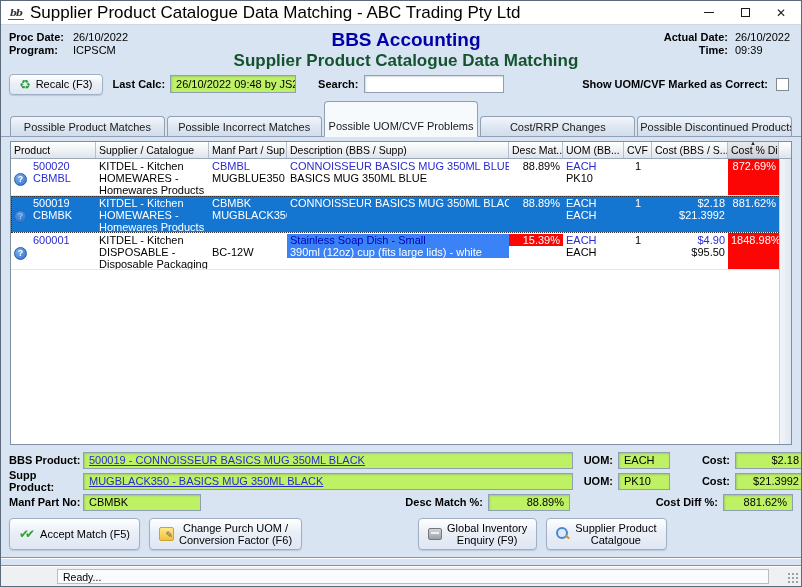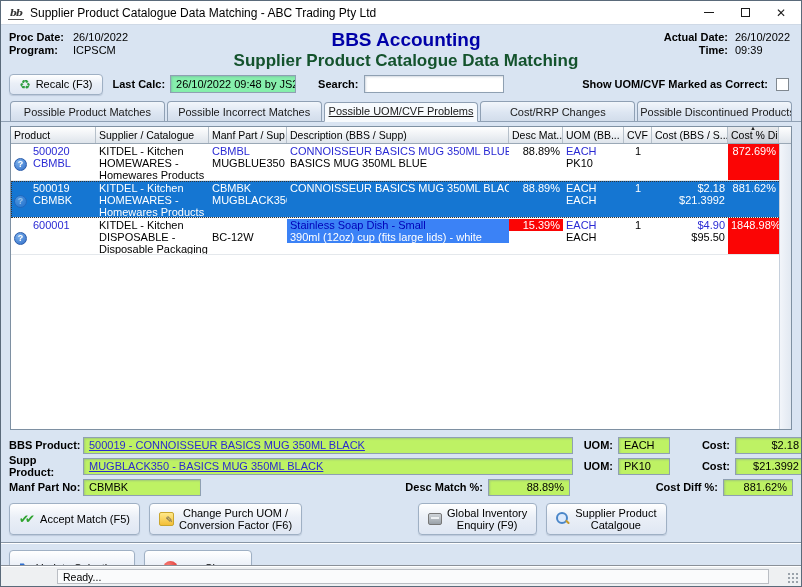--- a/index.html
+++ b/index.html
@@ -5,21 +5,21 @@
   html,body{margin:0;padding:0;background:#ffffff;}
   *{box-sizing:border-box;}
   .window{
     position:relative;width:802px;height:587px;border:1px solid #5a6a7a;
     background:#d9e4f2;font-family:"Liberation Sans","DejaVu Sans",sans-serif;
     font-size:11px;color:#000;overflow:hidden;
   }
   
   .titlebar{height:24px;background:#ffffff;display:flex;align-items:center;padding:0 2px 0 7px;border-bottom:1px solid #cfd9e6;}
   .app-icon{width:16px;height:15px;margin-right:6px;font-family:"DejaVu Serif",serif;font-style:italic;font-weight:bold;font-size:10px;color:#333;letter-spacing:-1px;display:flex;align-items:center;justify-content:center;border-bottom:1px solid #555;}
-  .tb-title{font-size:12px;white-space:nowrap;}
+  .tb-title{font-size:17px;white-space:nowrap;}
   .win-controls{margin-left:auto;display:flex;height:100%;}
   .wc{width:36px;height:100%;display:flex;align-items:center;justify-content:center;}
   .wc .bar{width:10px;height:1px;background:#1a1a1a;display:block;}
   .wc .box{width:9px;height:9px;border:1px solid #1a1a1a;display:block;}
   .wc.close-wc{font-size:12px;color:#1a1a1a;}
   
   .info{display:grid;grid-template-columns:215px 1fr 205px;padding:5px 8px 0;height:42px;}
   .pair{display:flex;margin:1px 0;}
   .plabel{font-weight:bold;}
   .info-left .plabel{width:64px;}
@@ -35,40 +35,40 @@
     border:1px solid #9fb0c4;border-radius:4px;
     background:linear-gradient(#ffffff,#eaeff7 45%,#dfe7f3);
     box-shadow:0 1px 1px rgba(60,80,110,.18);
     display:inline-flex;align-items:center;justify-content:center;gap:5px;
     padding:3px 9px;font-size:11px;color:#000;cursor:default;white-space:nowrap;
   }
   .ico-recycle{color:#2f9e42;font-size:13px;line-height:13px;}
   .lab{font-weight:bold;}
   .lab-lastcalc{margin-left:10px;margin-right:5px;}
   .field{
-    border:1px solid #8fa0b2;background:#86efac;height:18px;
+    border:1px solid #8fa0b2;background:#bef264;height:18px;
     box-shadow:inset 1px 1px 2px rgba(110,130,155,.35);
     display:flex;align-items:center;padding:0 5px;white-space:nowrap;overflow:hidden;
   }
   .f-lastcalc{width:126px;}
   .lab-search{margin-left:22px;margin-right:6px;}
   .search-input{width:140px;height:18px;border:1px solid #8fa0b2;background:#fff;
     box-shadow:inset 1px 1px 2px rgba(110,130,155,.3);font:inherit;padding:0 4px;outline:none;}
   .lab-showuom{margin-left:auto;}
   .checkbox{width:13px;height:13px;border:1px solid #808890;background:#fff;margin-left:8px;margin-right:2px;}
   
   .tabs{display:flex;align-items:flex-end;padding:0 9px;margin-top:4px;border-bottom:1px solid #8fa0b4;}
   .tab{
     flex:1;text-align:center;padding:4px 2px 3px;margin-right:2px;
     border:1px solid #8fa0b4;border-bottom:none;border-radius:4px 4px 0 0;
     background:linear-gradient(#f2f6fb,#dde6f2 55%,#d2ddeb);
     white-space:nowrap;overflow:hidden;color:#1a1a1a;
   }
   .tab:last-child{margin-right:0;}
-  .tab.active{background:#f7fafd;padding-top:2px;margin-bottom:-1px;padding-bottom:4px;position:relative;z-index:2;border-bottom:1px solid #f7fafd;text-decoration:underline;}
+  .tab.active{background:#f7fafd;padding-top:18px;margin-bottom:-1px;padding-bottom:4px;position:relative;z-index:2;border-bottom:1px solid #f7fafd;}
   
   .grid{position:relative;margin:4px 9px 0;height:304px;border:1px solid #7e90a2;background:#fff;overflow:hidden;}
   .grid-header{display:flex;height:17px;background:linear-gradient(#ffffff,#dee4eb);border-bottom:1px solid #9aa8b6;}
   .h-cell{border-right:1px solid #b6c0ca;padding:2px 3px 0;position:relative;font-size:10.5px;white-space:nowrap;overflow:hidden;flex:none;}
   .h-cell.ar{text-align:right;}
   .h-cell.sorted{background:linear-gradient(#e9ebee,#c9cdd5);}
   .sort-arrow{position:absolute;top:-2px;left:50%;transform:translateX(-50%);font-size:6px;color:#222;}
   .grid-row{display:flex;height:37px;border-bottom:1px solid #e4e8ec;position:relative;background:#fff;}
   .grid-row.selected{background:#1576d2;outline:1px dotted #333;outline-offset:-1px;}
   .cell{padding:1px 3px 0;line-height:12px;font-size:11px;white-space:nowrap;overflow:hidden;position:relative;flex:none;}

